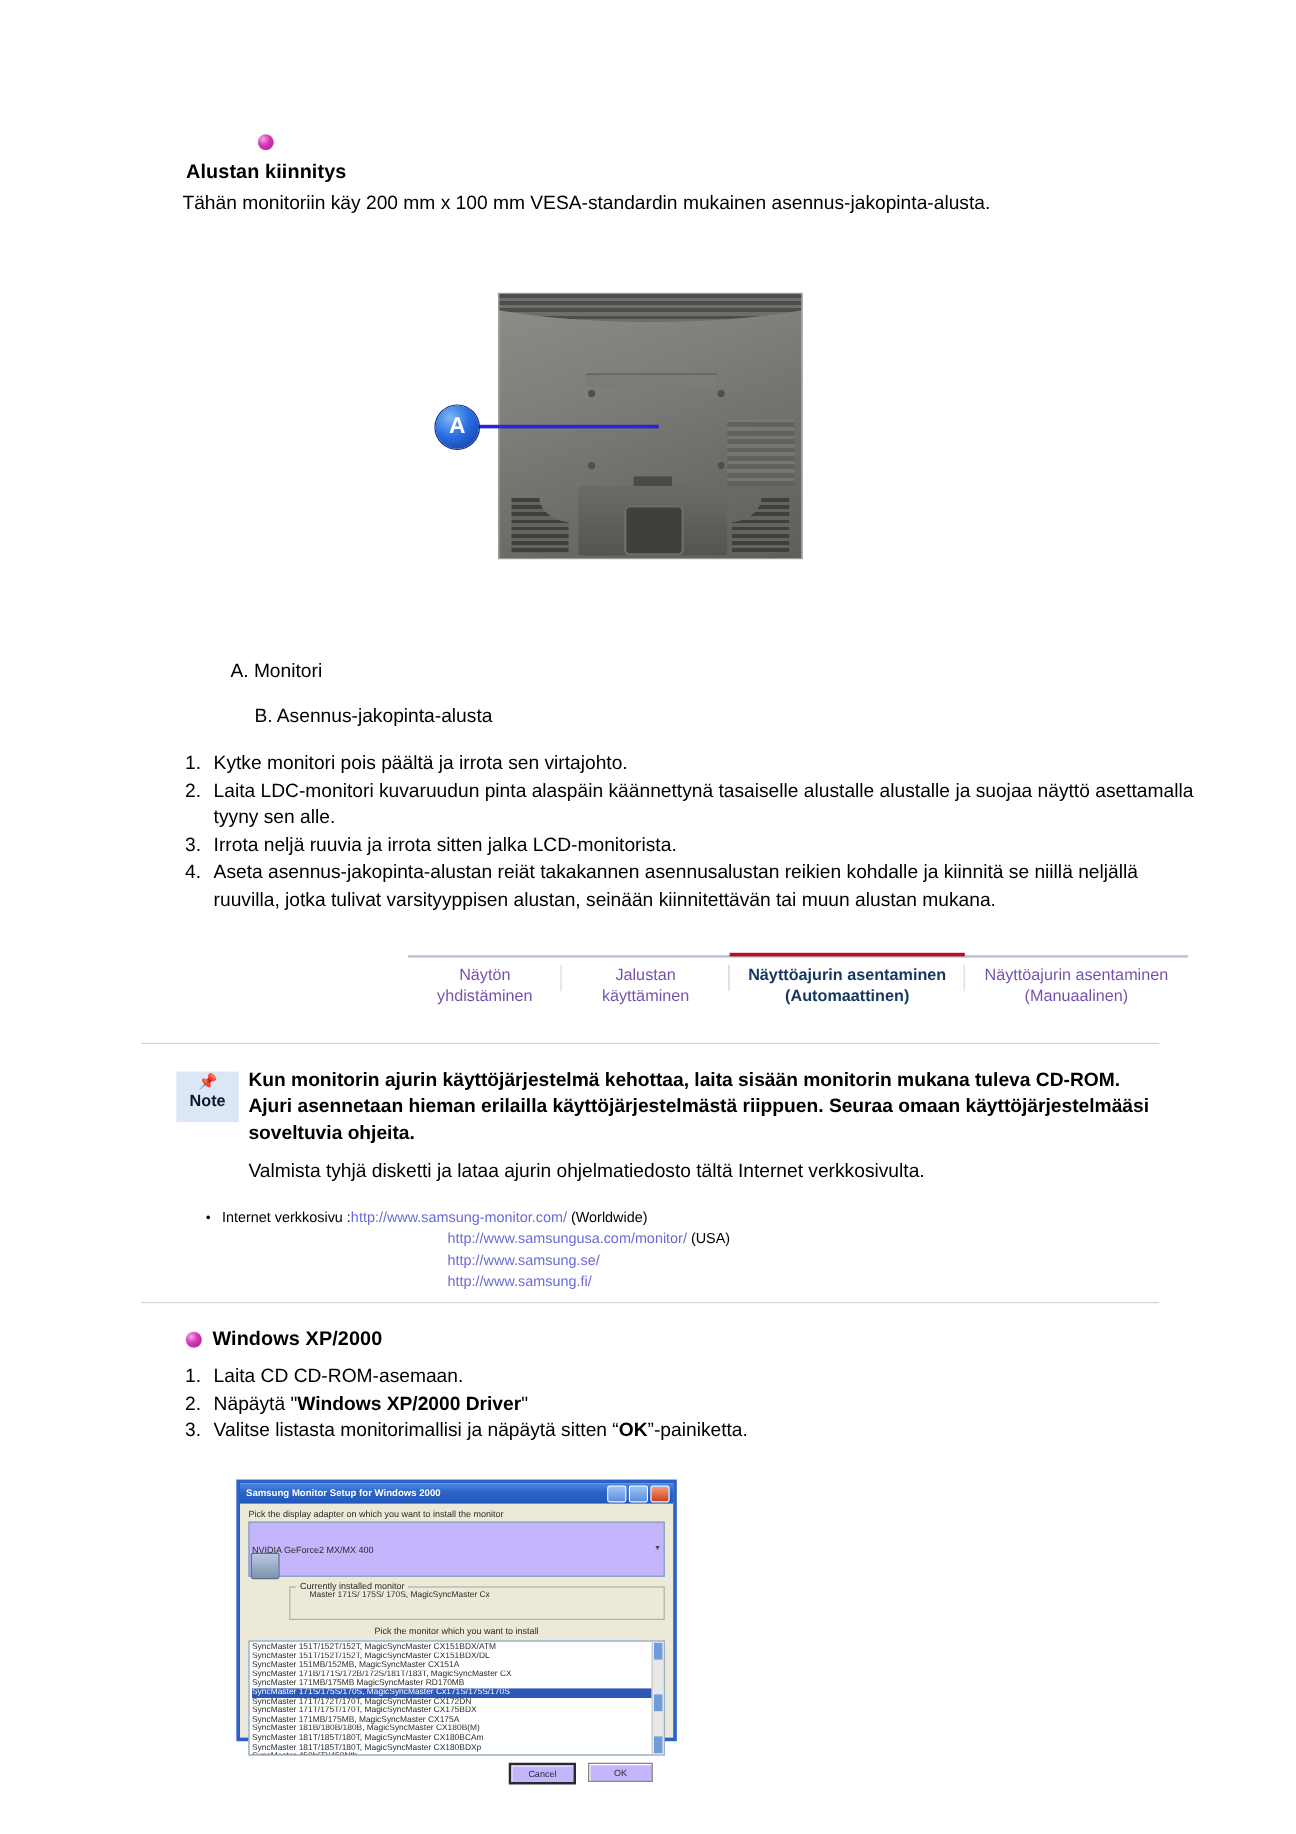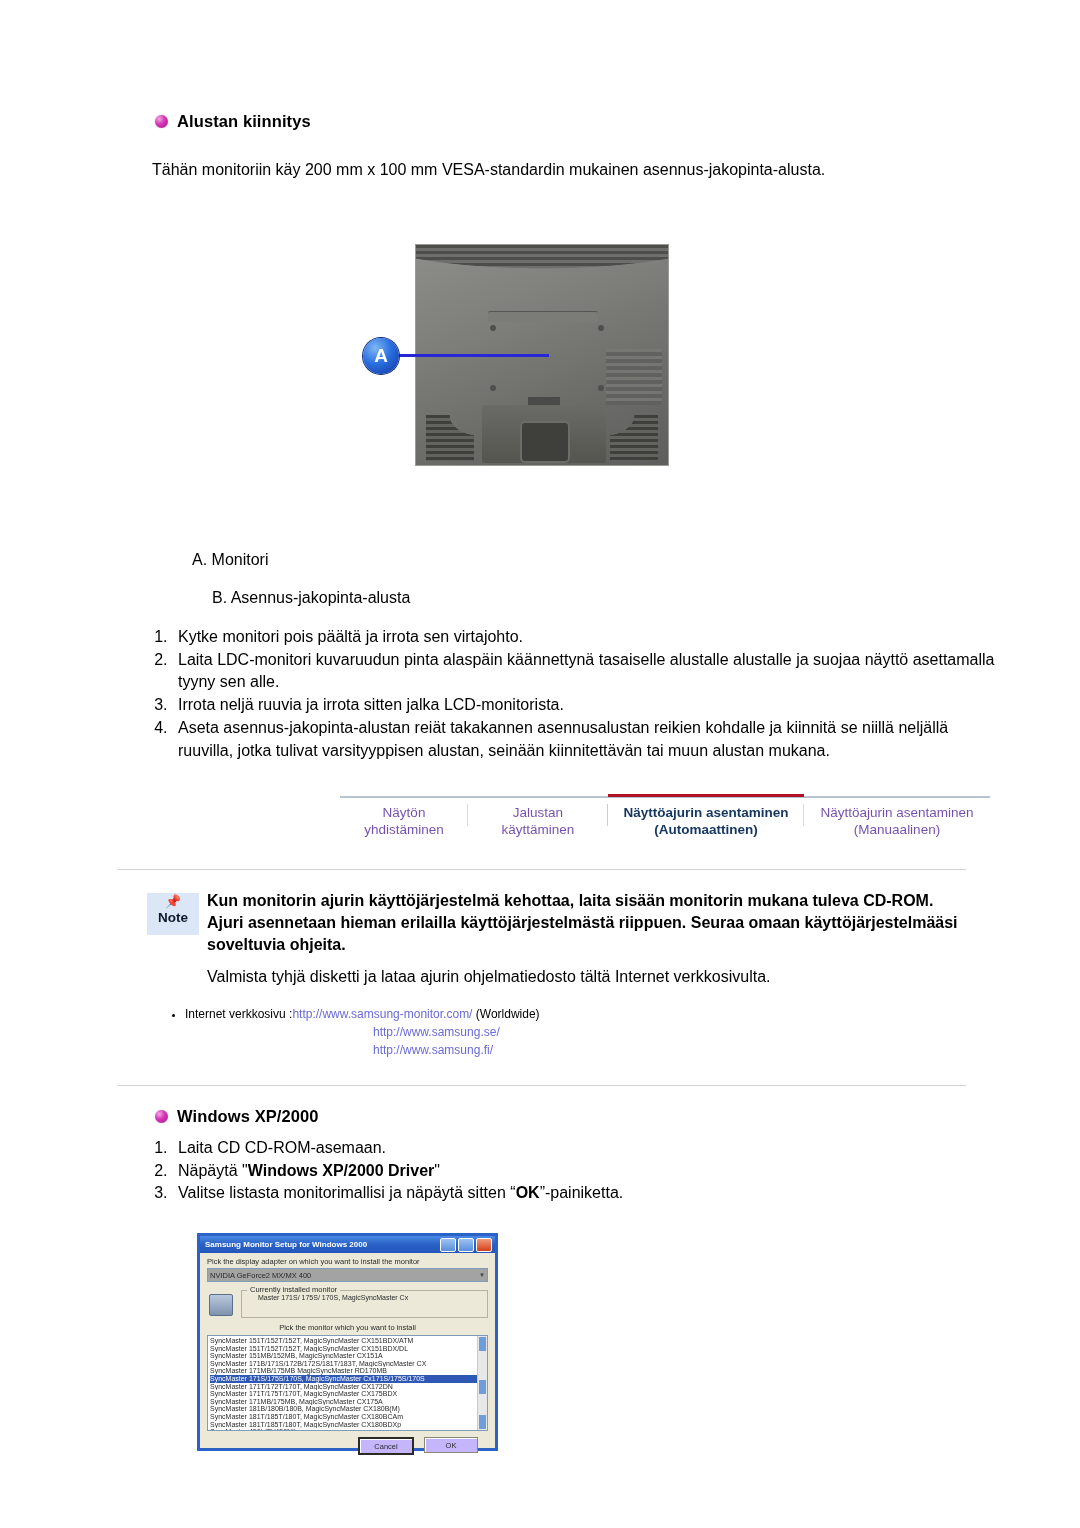--- a/index.html
+++ b/index.html
@@ -274,21 +274,21 @@
     top: 968px;
     width: 760px;
     font-size: 16px;
   }
 
   
   .win-dialog {
     position: absolute;
     left: 197px;
     top: 1233px;
-    width: 301px;
+    width: 367px;
     height: 218px;
     background: #ece9d8;
     border: 3px solid #2a62c8;
     box-sizing: border-box;
     font-size: 7px;
     color: #2a2a2a;
     filter: blur(.35px);
   }
   .win-title {
     height: 17px;
@@ -306,26 +306,26 @@
     width: 14px; height: 12px;
     background: linear-gradient(180deg,#9dc2f2,#5b8fdc);
     border: 1px solid #ffffff;
     border-radius: 2px;
   }
   .win-btn.close { background: linear-gradient(180deg,#f49a7a,#d2401c); }
   .win-body { padding: 4px 7px 0 7px; }
   .lbl { display: block; margin-bottom: 2px; font-size: 7.5px; }
   .combo {
     height: 12px;
-    background: #a3a3a3;
+    background: #c4b5fd;
     border: 1px solid #7f9db9;
     display: flex;
     align-items: center;
     justify-content: space-between;
-    padding: 0 2px;
+    padding: 16px 2px;
     font-size: 7.5px;
     margin-bottom: 4px;
   }
   .combo .arrow { font-size: 6px; color: #444; }
   .group {
     border: 1px solid #b5b1a0;
     margin: 8px 0 4px 34px;
     padding: 3px 16px;
     position: relative;
     height: 20px;
@@ -385,21 +385,21 @@
     align-items: center;
     justify-content: center;
   }
   .dlg-btn.default { border: 2px solid #2a2a2a; }
 </style>
 </head>
 <body>
 
 <div class="page">
 
-  <div style="position:absolute; left:155px; top:112px;" class="section-head">
+  <div style="position:absolute; left:155px; top:112px;flex-direction:column;" class="section-head">
     <span class="bullet-dot"></span>
     <span class="section-title">Alustan kiinnitys</span>
   </div>
 
   <div class="body-text" style="position:absolute; left:152px; top:158px; width:820px;">Tähän monitoriin käy 200 mm x 100 mm VESA-standardin mukainen asennus-jakopinta-alusta.</div>
 
   <div class="monitor-figure">
     <div class="mon-body">
       <div class="mon-top-curve"></div>
       <div class="mon-vesa"></div>
@@ -452,20 +452,21 @@
   <div class="note-icon">
     <span class="pin">📌</span>
     <span class="note-word">Note</span>
   </div>
   <div class="note-text">Kun monitorin ajurin käyttöjärjestelmä kehottaa, laita sisään monitorin mukana tuleva CD-ROM. Ajuri asennetaan hieman erilailla käyttöjärjestelmästä riippuen. Seuraa omaan käyttöjärjestelmääsi soveltuvia ohjeita.</div>
   <div class="note-sub">Valmista tyhjä disketti ja lataa ajurin ohjelmatiedosto tältä Internet verkkosivulta.</div>
 
   <ul class="link-list" style="position:absolute; left:160px; top:1005px; width:800px;">
     <li>
       <span>Internet verkkosivu :</span><span class="link">http://www.samsung-monitor.com/</span><span> (Worldwide)</span>
+      <span class="link-indent"><span>http://www.samsungusa.com/monitor/</span><span class="tail"> (USA)</span></span>
       <span class="link-indent"><span>http://www.samsung.se/</span></span>
       <span class="link-indent"><span>http://www.samsung.fi/</span></span>
     </li>
   </ul>
 
   <div class="hr" style="top:1085px;"></div>
 
   <div style="position:absolute; left:155px; top:1107px;" class="section-head">
     <span class="bullet-dot"></span>
     <span class="section-title">Windows XP/2000</span>

